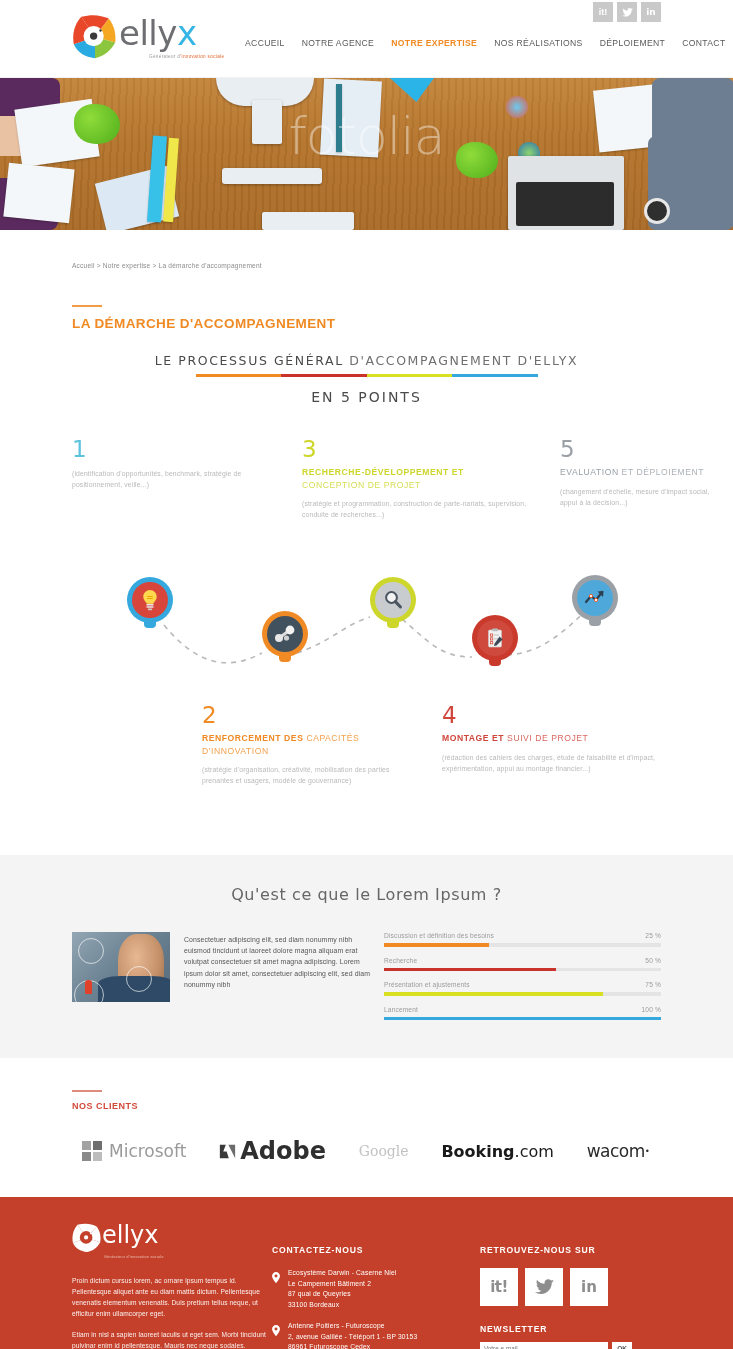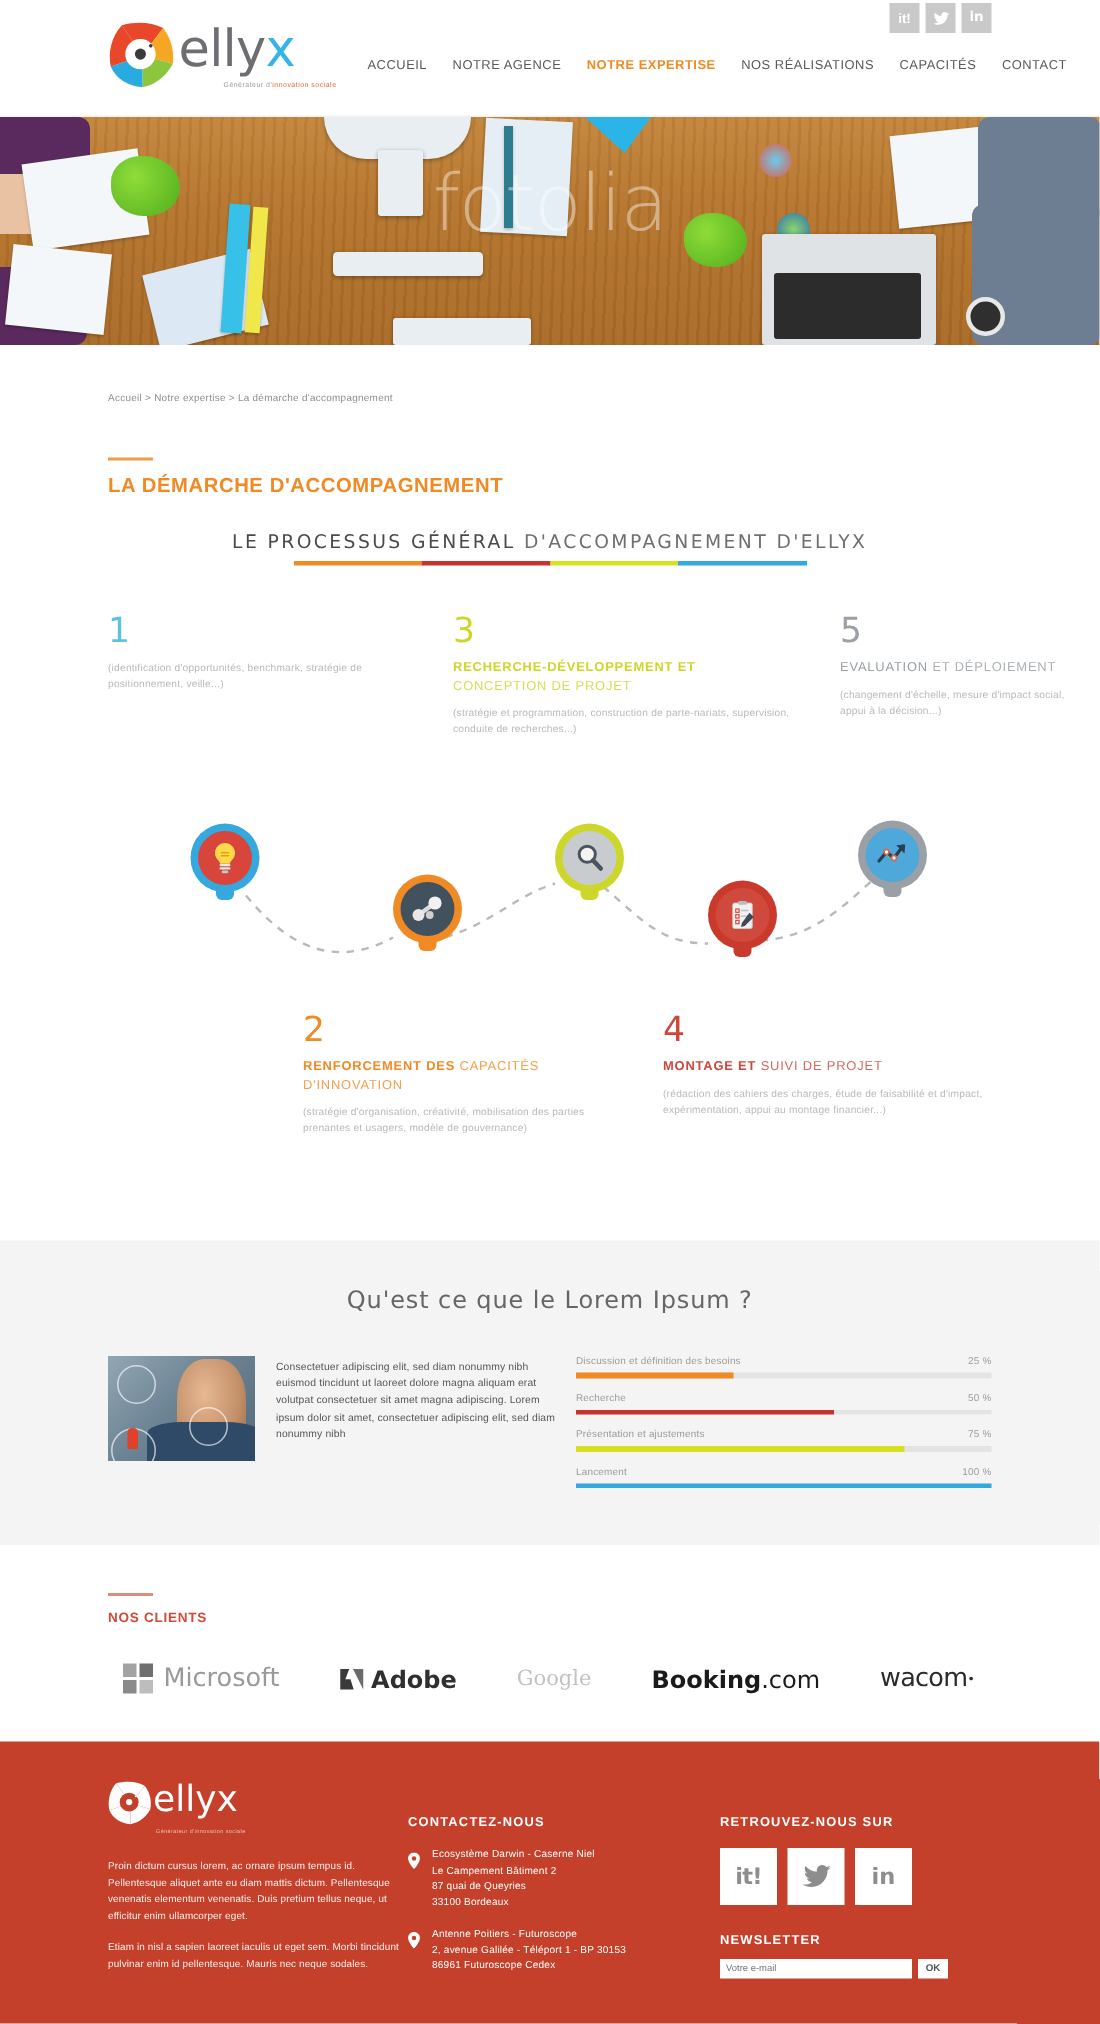--- a/index.html
+++ b/index.html
@@ -381,21 +381,21 @@
       <div class="logo-word"><span>elly</span><span class="lx">x</span></div>
       <div class="logo-tag"><span>Générateur d</span><i>'innovation sociale</i></div>
     </div>
   </div>
 
   <nav class="mainnav">
     <a>ACCUEIL</a>
     <a>NOTRE AGENCE</a>
     <a class="active">NOTRE EXPERTISE</a>
     <a>NOS RÉALISATIONS</a>
-    <a>CAPACITÉS</a>
+    <a>DÉPLOIEMENT</a>
     <a>CONTACT</a>
   </nav>
 </div>
 
 <div class="hero">
   <div class="wood"></div>
 
   <div class="arm" style="left:-10px;top:0;width:70px;height:48px;background:#5a2a5e;"></div>
   <div class="arm" style="left:-6px;top:38px;width:76px;height:40px;background:#e9c2a4;border-radius:0 20px 20px 0;"></div>
   <div class="arm" style="left:-12px;top:100px;width:70px;height:52px;background:#5a2a5e;"></div>
@@ -432,20 +432,21 @@
   <div class="page-title">LA DÉMARCHE D'ACCOMPAGNEMENT</div>
 
   <div class="proc-head">
     <h2><b>LE PROCESSUS GÉNÉRAL</b><span> D'ACCOMPAGNEMENT D'ELLYX</span></h2>
     <div class="rainbow">
       <i style="background:#f08a24"></i>
       <i style="background:#c9332b"></i>
       <i style="background:#d8e021"></i>
       <i style="background:#35a8dd"></i>
     </div>
+    <h3>EN 5 POINTS</h3>
   </div>
 
   <div class="steps-top">
     <div class="step" style="left:0;width:210px;">
       <div class="num" style="color:#5cc2dd">1</div>
       <div class="desc">(identification d'opportunités, benchmark, stratégie de positionnement, veille...)</div>
     </div>
     <div class="step" style="left:230px;width:225px;">
       <div class="num" style="color:#cdd62b">3</div>
       <div class="ttl" style="color:#cdd62b"><b>RECHERCHE-DÉVELOPPEMENT ET</b><span> CONCEPTION DE PROJET</span></div>
@@ -618,21 +619,21 @@
           <i style="background:#bdbdbd"></i>
       </div>
       <span class="cl-label" style="font-size:17px;color:#9a9a9a;">Microsoft</span>
     </div>
 
     <div class="cl">
       <svg width="17" height="17" viewBox="0 0 20 20" style="margin-right:4px">
         <path d="M1 2h7l-3 8H9l2.5 8H1z" fill="#3a3a3a"></path>
         <path d="M11 2h8v16l-4-8z" fill="#6b6b6b"></path>
       </svg>
-      <span class="cl-label" style="font-size:16px;font-weight:bold;color:#2f2f2f;">Adobe</span>
+      <span class="cl-label" style="font-size:24px;font-weight:bold;color:#2f2f2f;">Adobe</span>
     </div>
 
     <div class="cl">
       <span style="font-family:'DejaVu Serif',serif;font-size:14px;color:#c2c2c2;">Google</span>
     </div>
 
     <div class="cl">
       <span class="cl-label" style="font-size:16px;font-weight:bold;color:#1a1a1a;">Booking</span>
       <span class="cl-label" style="font-size:16px;color:#1a1a1a;">.com</span>
     </div>

